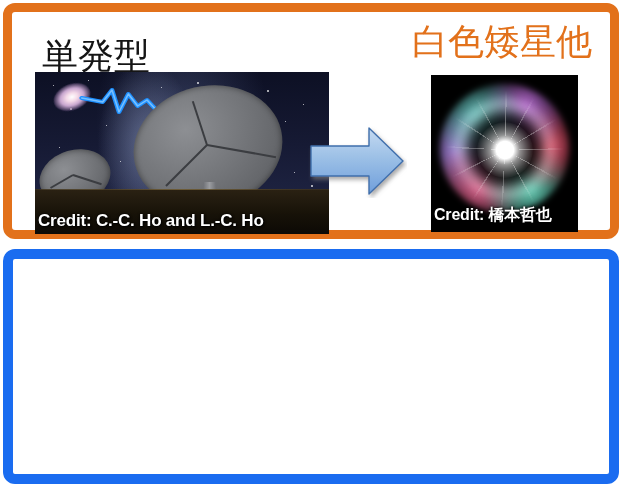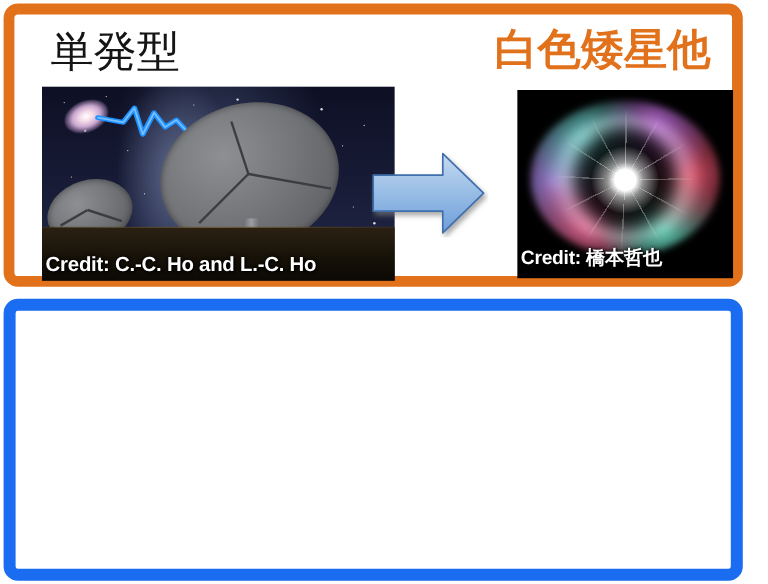--- a/index.html
+++ b/index.html
@@ -15,28 +15,28 @@
   .panel.single{left:3px;top:3px;width:616px;height:236px;
     border:9px solid #e2711b;border-radius:12px;}
   .panel.repeat{left:3px;top:249px;width:616px;height:235px;
     border:10px solid #1a6cf0;border-radius:12px;}
 
   
   .heading{position:absolute;white-space:nowrap;line-height:1;
     font-family:"DejaVu Sans","Liberation Sans",sans-serif;font-weight:400;}
   .heading.left-title{font-size:36px;color:#151515;}
   .heading.right-title{font-size:36px;}
-  .t1-left{left:30px;top:14px;text-align:right;}
-  .t1-right{left:400px;top:12px;color:#e2711b;font-weight:bold;}
+  .t1-left{left:30px;top:26px;text-align:right;}
+  .t1-right{left:400px;top:12px;color:#e2711b;}
 
   
   .photo{position:absolute;overflow:hidden;}
   .photo-tele{width:294px;height:162px;}
   .p1-tele{left:23px;top:60px;}
-  .photo-sq{width:180px;height:157px;text-decoration:underline;}
+  .photo-sq{width:147px;height:157px;text-decoration:underline;}
   .p1-sq{left:419px;top:63px;}
 
   
   .sky{position:absolute;inset:0;
     background:
       radial-gradient(ellipse 70px 120px at 38% 45%, rgba(150,165,205,.50), rgba(150,165,205,0) 70%),
       radial-gradient(ellipse 120px 160px at 50% 30%, rgba(110,125,175,.35), rgba(110,125,175,0) 72%),
       linear-gradient(#0d1024 0%, #161a34 45%, #1d2240 75%, #0b0d1c 100%);}
   .stars{position:absolute;inset:0;}
   .stars i{position:absolute;background:#fff;border-radius:50%;

